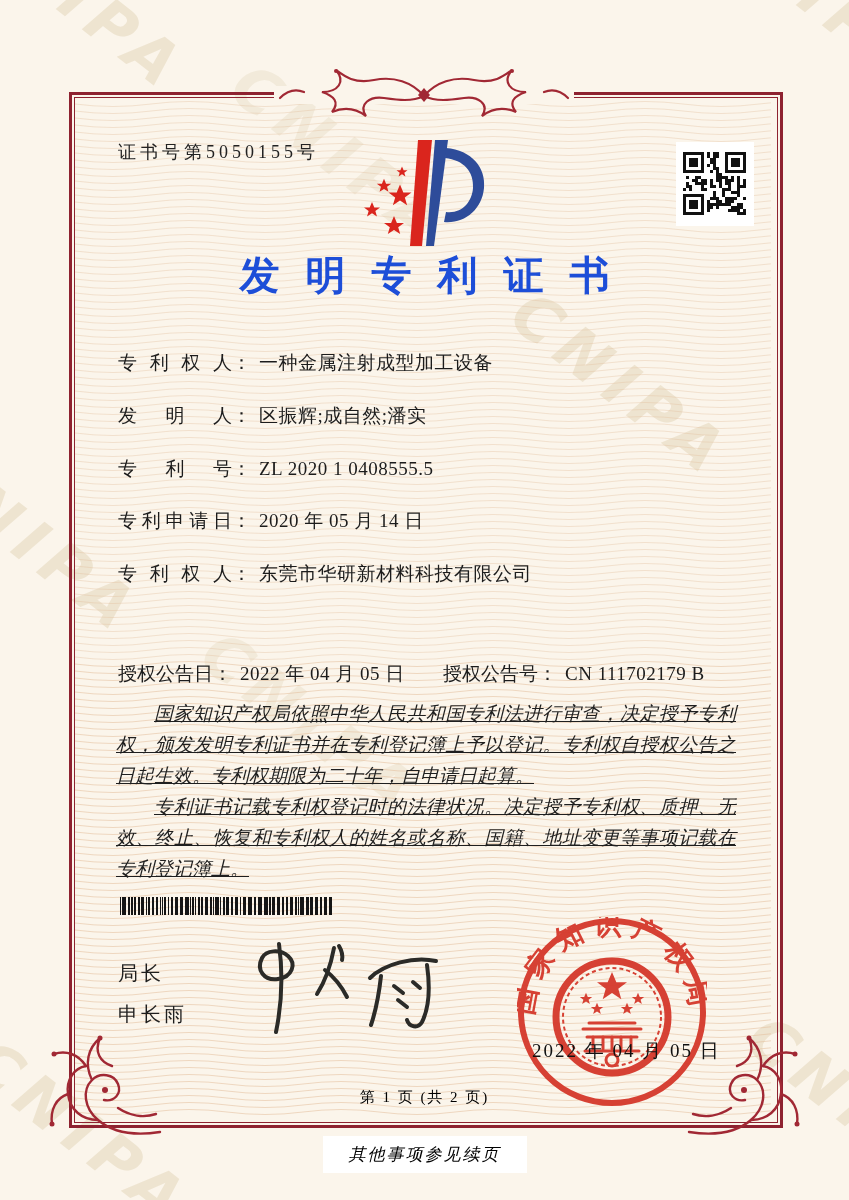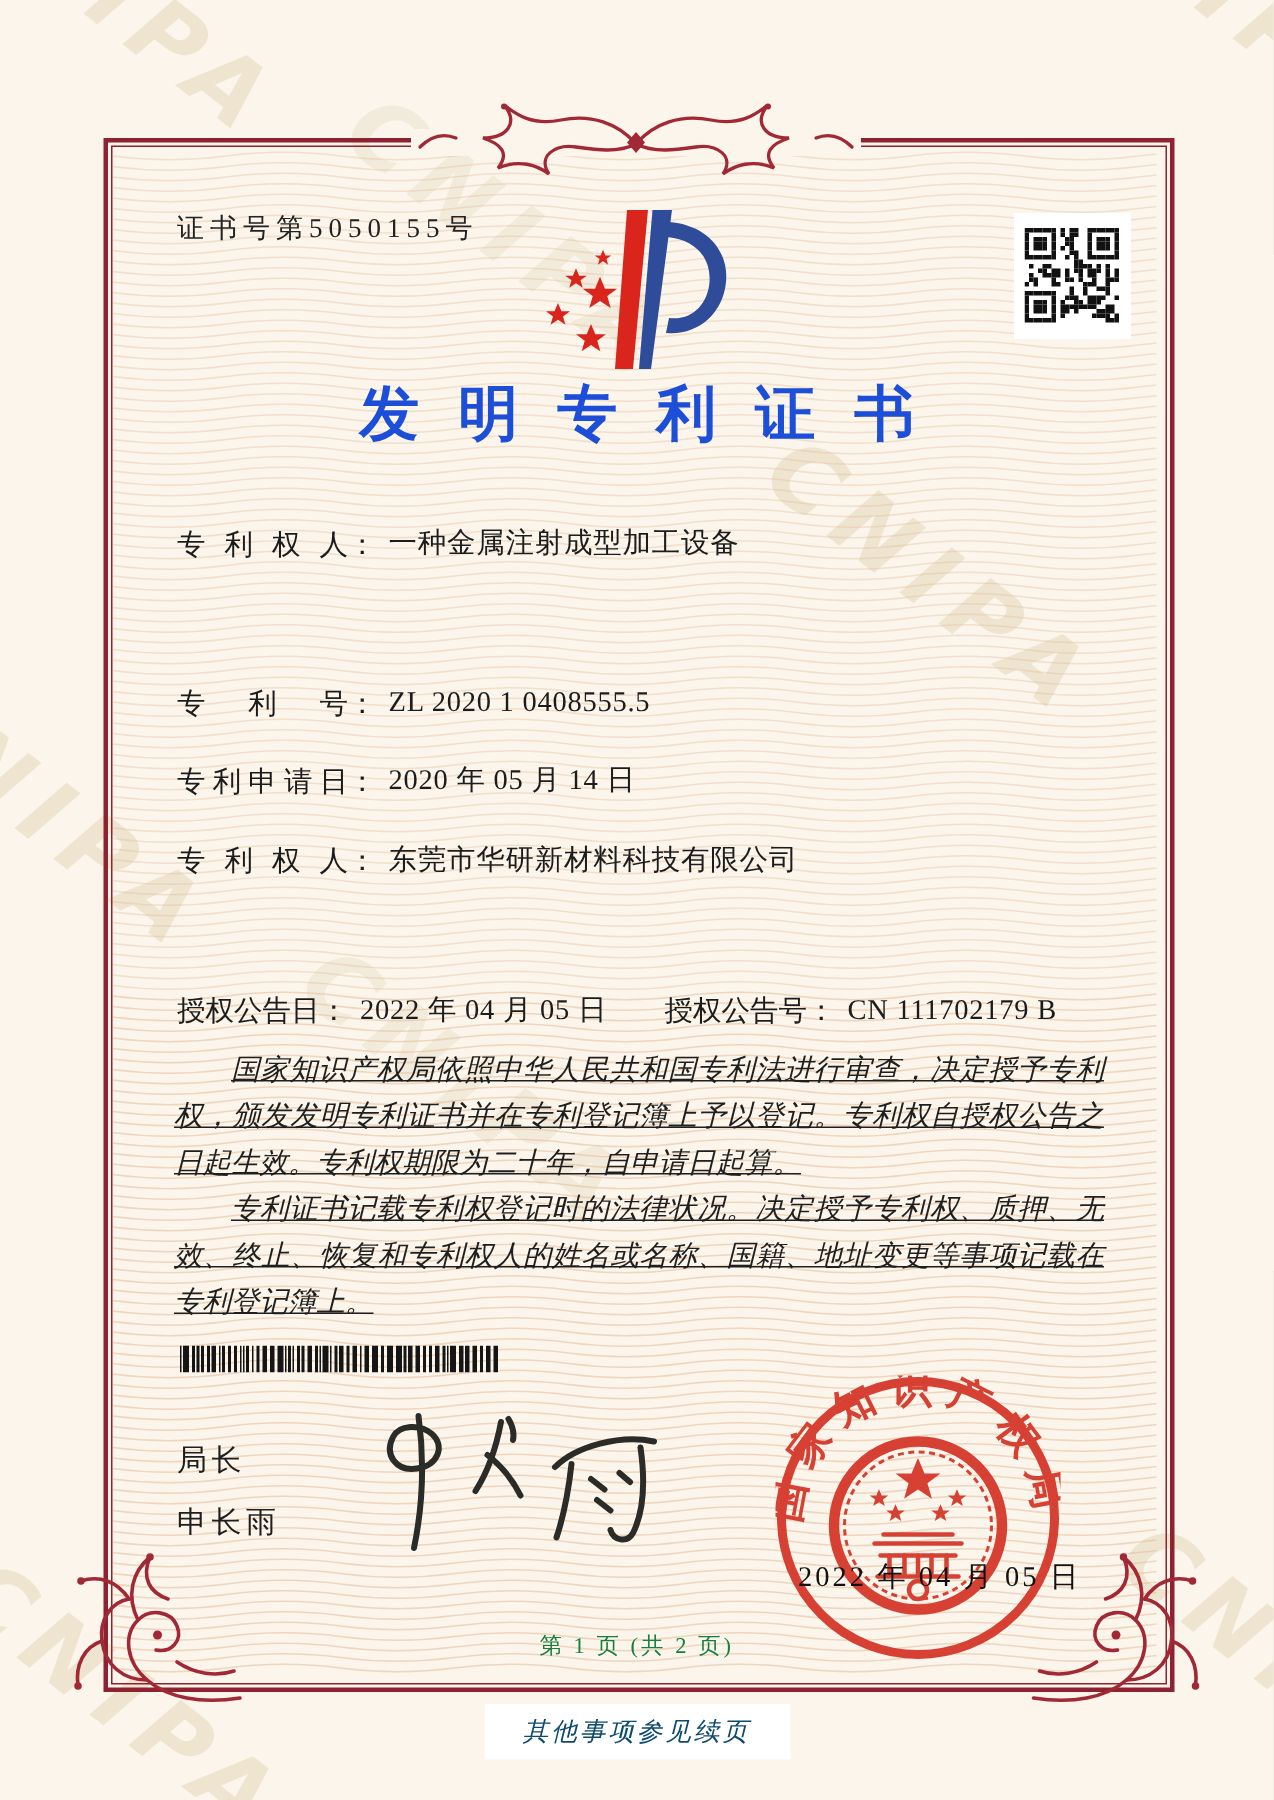--- a/index.html
+++ b/index.html
@@ -60,26 +60,26 @@
   .signer{position:absolute;left:118px;top:960px;z-index:5;font-size:20px;letter-spacing:3px;}
   .signer div{margin-bottom:14px;}
   .sig{position:absolute;left:222px;top:936px;z-index:5;}
   .seal{position:absolute;left:517px;top:917px;z-index:6;opacity:.95;}
   .seal-date{
     position:absolute;left:532px;top:1038px;z-index:7;
     font-size:19px;letter-spacing:2px;color:#111;white-space:nowrap;
   }
   .page-num{
     position:absolute;left:0;top:1088px;width:100%;text-align:center;z-index:5;
-    font-size:15px;letter-spacing:2px;color:#15803d;
+    font-size:15px;letter-spacing:2px;color:#000000;
   }
   .cont-box{
     position:absolute;left:50%;top:1136px;transform:translateX(-50%);z-index:5;
     background:#fff;padding:7px 26px;font-size:17px;font-style:italic;
-    letter-spacing:2px;color:#0c4a6e;white-space:nowrap;
+    letter-spacing:2px;color:#000000;white-space:nowrap;
   }
 </style>
 </head>
 <body>
 
 <div class="page">
 
   <span class="wm" style="left:-52px;top:-38px">CNIPA</span>
   <span class="wm" style="left:688px;top:-42px">CNIPA</span>
   <span class="wm light" style="left:212px;top:120px">CNIPA</span>
@@ -527,20 +527,23 @@
         <rect x="57" y="60" width="3" height="3" fill="#111"></rect>
         <rect x="60" y="60" width="3" height="3" fill="#111"></rect>
       </svg>
   </div>
 
   <h1 class="title">发明专利证书</h1>
 
   <div class="frow" style="top:350px">
     <span class="lab">专利权人</span><span class="colon">：</span><span class="val">一种金属注射成型加工设备</span>
   </div>
+  <div class="frow" style="top:403px">
+    <span class="lab">发明人</span><span class="colon">：</span><span class="val">区振辉;成自然;潘实</span>
+  </div>
   <div class="frow" style="top:456px">
     <span class="lab">专利号</span><span class="colon">：</span><span class="val">ZL 2020 1 0408555.5</span>
   </div>
   <div class="frow" style="top:508px">
     <span class="lab">专利申请日</span><span class="colon">：</span><span class="val">2020 年 05 月 14 日</span>
   </div>
   <div class="frow" style="top:561px">
     <span class="lab">专利权人</span><span class="colon">：</span><span class="val">东莞市华研新材料科技有限公司</span>
   </div>
   <div class="frow" style="top:661px">

